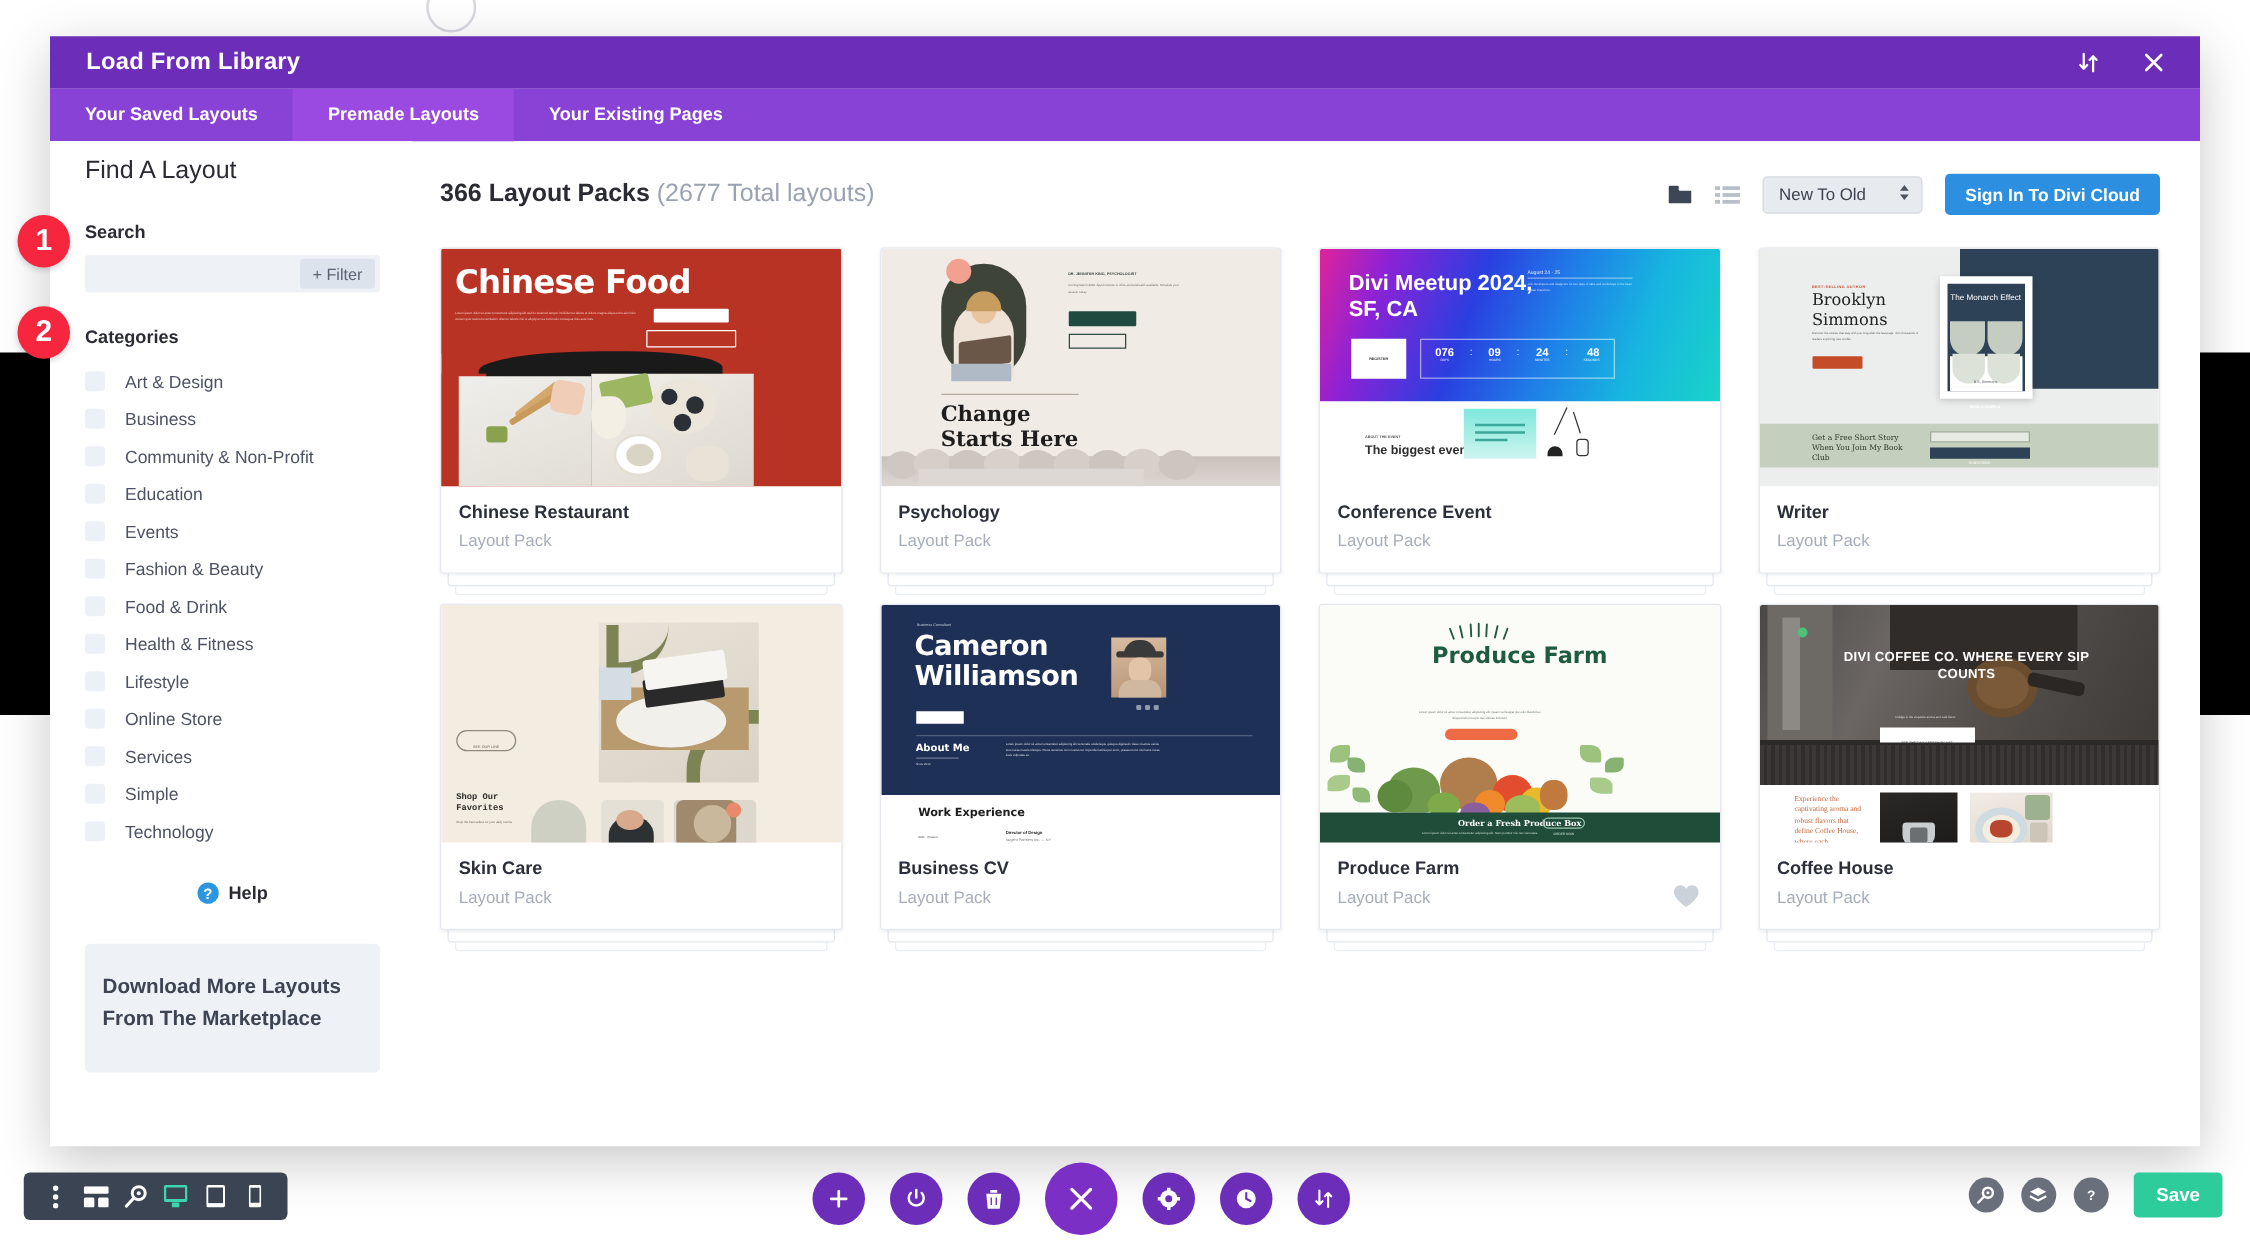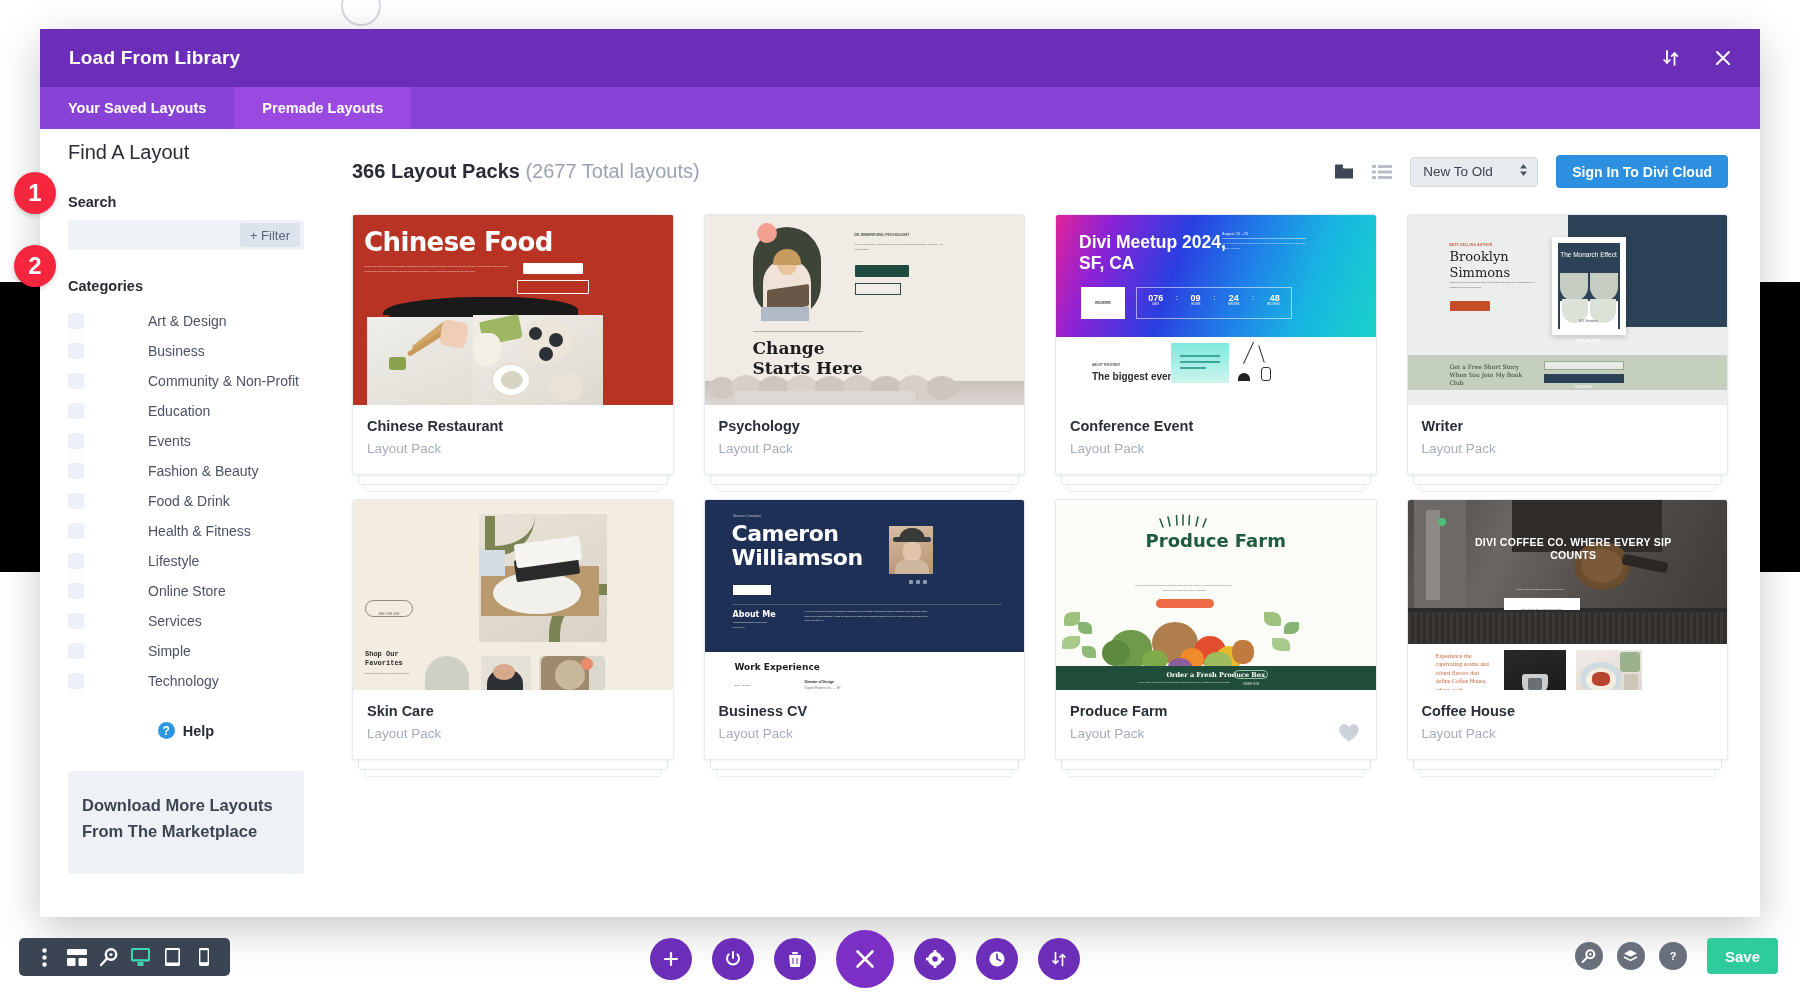--- a/index.html
+++ b/index.html
@@ -22,21 +22,21 @@
     border: 2px solid #d8d8e0; border-radius: 50%; background: #fff;
   }
 
   
   .modal {
     position: absolute; left: 40px; top: 29px; width: 1720px; height: 888px;
     background: #fff;
     box-shadow: 0 12px 40px rgba(0,0,0,.22);
   }
   .modal-header {
-    height: 58px; background: #6c2eb9;
+    height: 42px; background: #6c2eb9;
     display: flex; align-items: center; justify-content: space-between;
     padding: 0 26px 0 29px;
   }
   .modal-title { color: #fff; font-size: 19px; font-weight: bold; letter-spacing: .2px; }
   .header-actions { display: flex; align-items: center; gap: 30px; }
   .hdr-icon { width: 22px; height: 22px; cursor: pointer; display: flex; align-items: center; justify-content: center; }
   .hdr-icon svg { display: block; }
 
   .tabbar { height: 42px; background: #8942d6; display: flex; align-items: stretch; }
   .tab {
@@ -61,21 +61,21 @@
     font-family: "Liberation Sans", sans-serif; color: #3a3a45;
   }
   .filter-btn {
     position: absolute; right: 4px; top: 3px; height: 24px;
     background: #dde3ec; color: #5a6475; border: none; border-radius: 3px;
     font-size: 13px; padding: 0 10px; cursor: pointer;
     font-family: "Liberation Sans", sans-serif;
   }
   .cat-label { font-size: 14.5px; color: #2b2b35; font-weight: bold; margin-bottom: 12px; }
   .cat-list { list-style: none; }
-  .cat-item { display: flex; align-items: center; height: 30px; cursor: pointer; gap: 48px; }
+  .cat-item { display: flex; align-items: center; height: 30px; cursor: pointer; }
   .cat-box {
     width: 16px; height: 16px; background: #edf1f7; border-radius: 3px;
     margin-right: 16px; flex: 0 0 16px;
   }
   .cat-text { font-size: 14px; color: #4c5263; }
   .help-row { display: flex; align-items: center; justify-content: center; gap: 8px; margin-top: 26px; }
   .help-badge {
     width: 17px; height: 17px; border-radius: 50%; background: #2d96e0; color: #fff;
     font-size: 12px; font-weight: bold; display: flex; align-items: center; justify-content: center;
   }
@@ -194,20 +194,21 @@
           <svg width="20" height="20" viewBox="0 0 20 20">
             <path d="M4 4 L16 16 M16 4 L4 16" stroke="#fff" stroke-width="2.1" stroke-linecap="round"></path>
           </svg>
         </div>
       </div>
     </div>
 
     <div class="tabbar">
       <div class="tab">Your Saved Layouts</div>
       <div class="tab active">Premade Layouts</div>
+      <div class="tab">Your Existing Pages</div>
     </div>
 
     <div class="modal-body">
 
       <div class="sidebar">
         <div class="sb-title">Find A Layout</div>
 
         <div class="sb-label">Search</div>
         <div class="search-wrap">
           <input class="search-input" type="text" placeholder="" style="">

